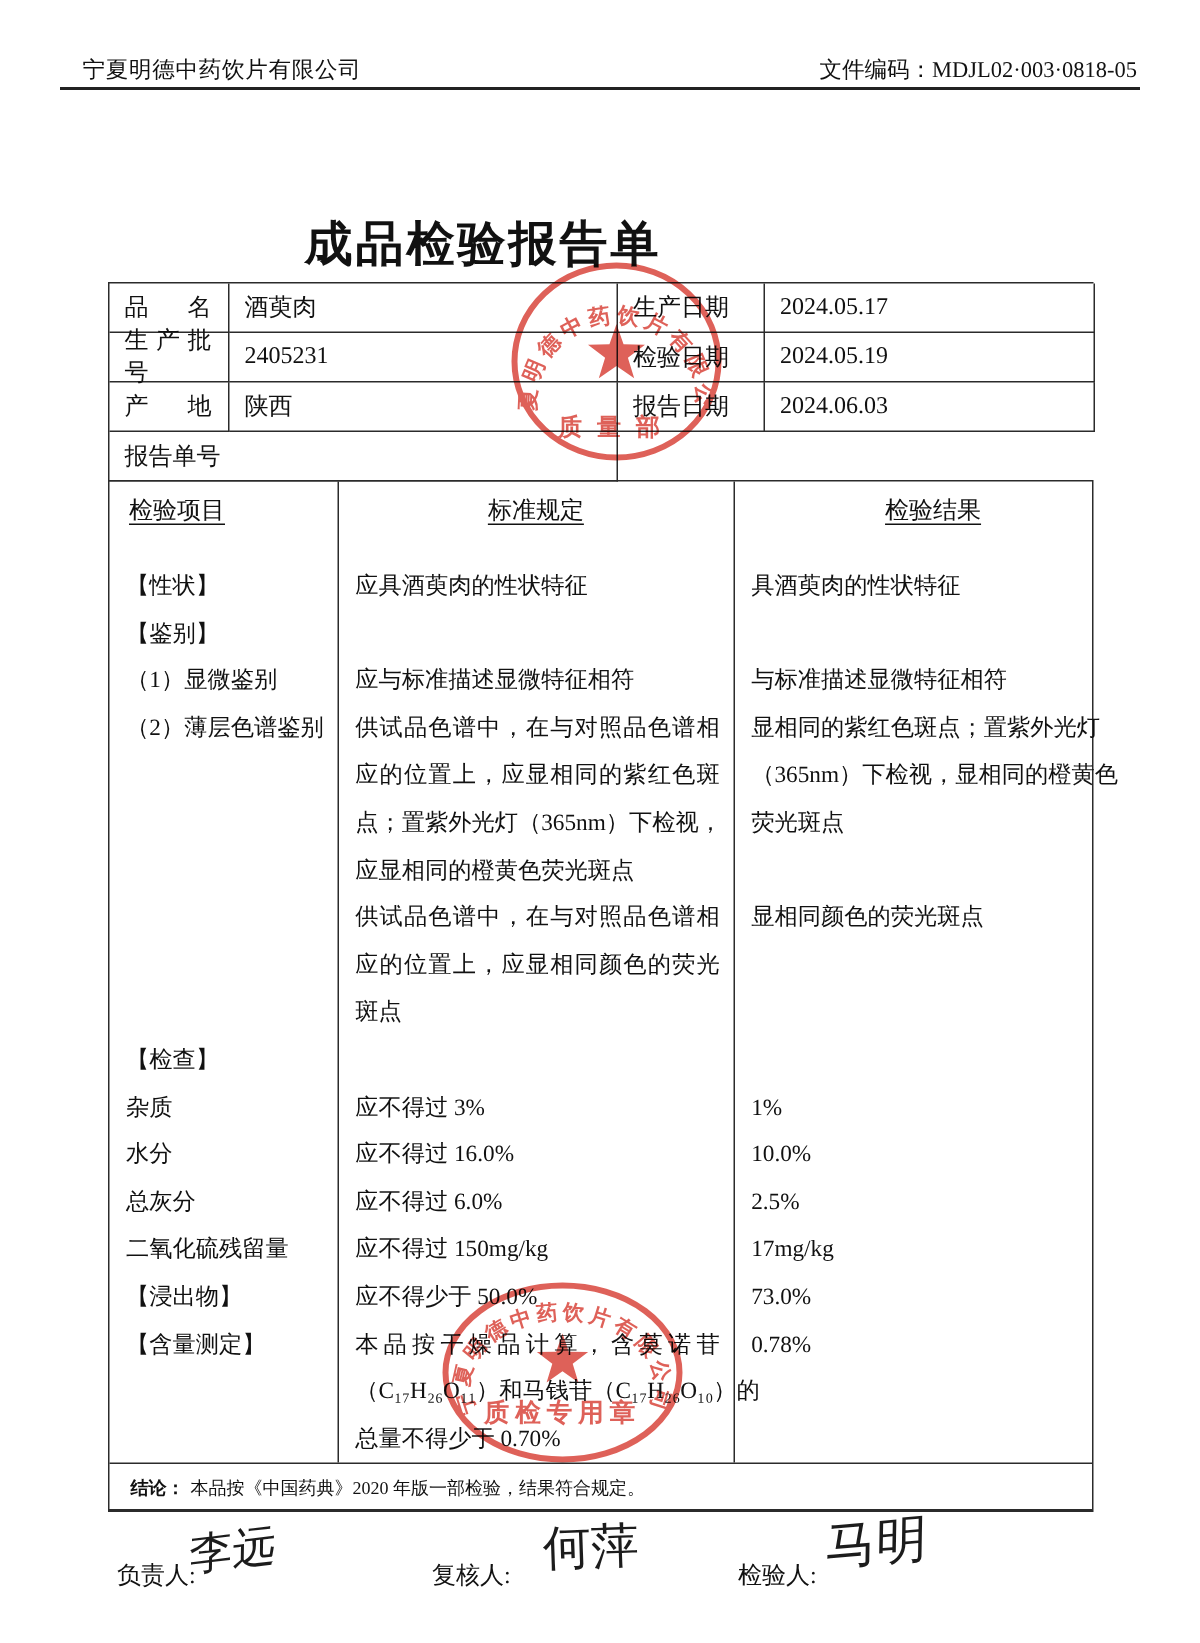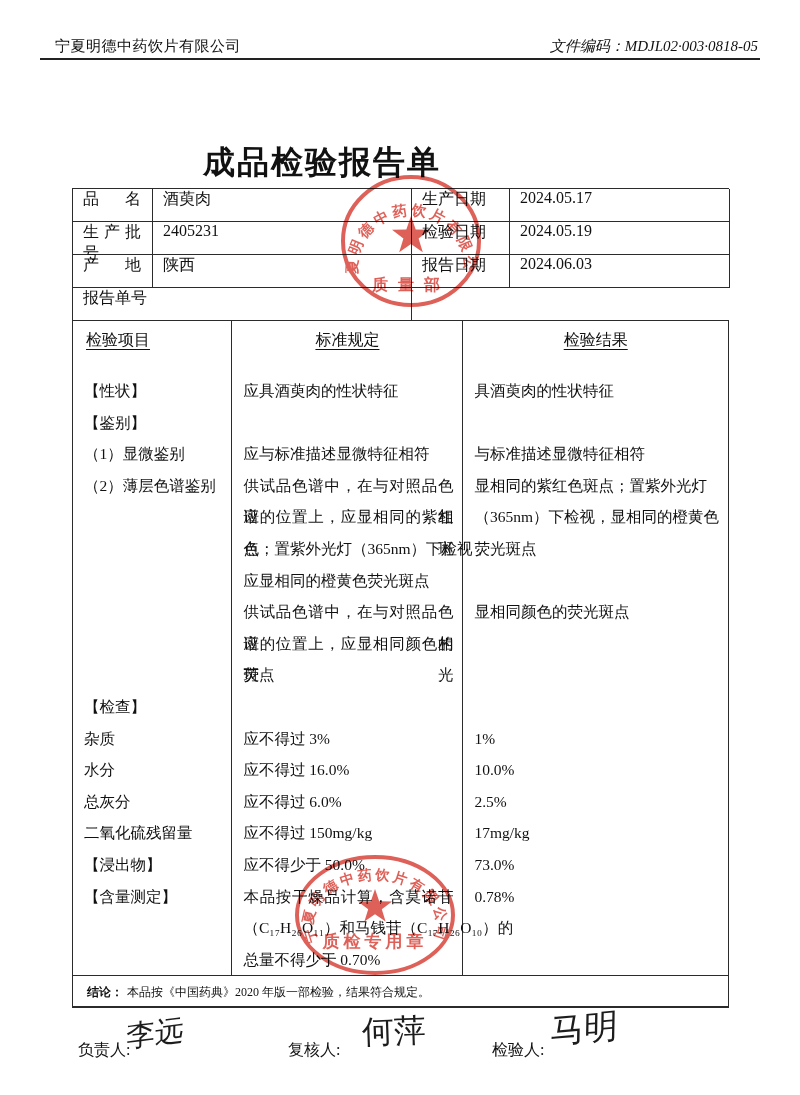--- a/index.html
+++ b/index.html
@@ -5,44 +5,44 @@
   * { margin:0; padding:0; box-sizing:border-box; }
   html,body { background:#ffffff; }
   body {
     width:800px; height:1095px; position:relative; overflow:hidden;
     font-family:"Liberation Serif", serif; color:#111;
   }
   .abs { position:absolute; }
 
   
   .ph-company { left:55px; top:37px; font-size:15px; letter-spacing:.5px; }
-  .ph-code    { right:42px; top:37px; font-size:15px;font-style:italic; }
+  .ph-code    { right:42px; top:37px; font-size:15px; }
   .ph-rule    { left:40px; top:58px; width:720px; height:2px; background:#222; }
 
   
   .doc-title { left:0; top:141px; width:644px; text-align:center;
                font-size:32px; font-weight:bold; letter-spacing:2px; }
 
   
   .info-table { left:72px; top:188px; width:657px;
                 display:grid; grid-template-columns:80px 259px 98px 220px;
                 border-top:1px solid #2b2b2b; border-left:1px solid #2b2b2b; }
   .info-table .cell { height:33px; border-right:1px solid #2b2b2b; border-bottom:1px solid #2b2b2b;
-                      font-size:16px; display:flex; padding-left:10px; }
+                      font-size:16px; display:flex; align-items:center; padding-left:10px; }
   .info-table .span2 { grid-column:span 2; }
   .lab2 { display:inline-block; width:58px; text-align:justify; text-align-last:justify; }
   .dlab { padding-left:6px; }
 
   
   .main-table { left:72px; top:320px; width:657px; height:688px;
                 border:1px solid #2b2b2b; border-bottom:2px solid #2b2b2b; }
   .cols { position:absolute; left:0; top:0; width:100%; height:654px; display:flex; }
   .col { height:654px; }
   .col-1 { width:230px; }
-  .col-2 { width:232px; border-left:1px solid #2b2b2b; border-right:1px solid #2b2b2b; }
+  .col-2 { width:265px; border-left:1px solid #2b2b2b; border-right:1px solid #2b2b2b; }
   .col-3 { flex:1; }
   .col-head { height:54px; padding-top:9px; font-size:16px; }
   .col-head span { text-decoration:underline; text-underline-offset:4px; }
   .col-1 .col-head { padding-left:13px; text-align:left; }
   .col-2 .col-head, .col-3 .col-head { text-align:center; }
   .tline { height:31.6px; line-height:31.6px; font-size:15.5px; white-space:nowrap;
            padding-left:11px; padding-right:9px; overflow:visible; }
   .tline.just { text-align:justify; text-align-last:justify; white-space:normal; }
 
   

